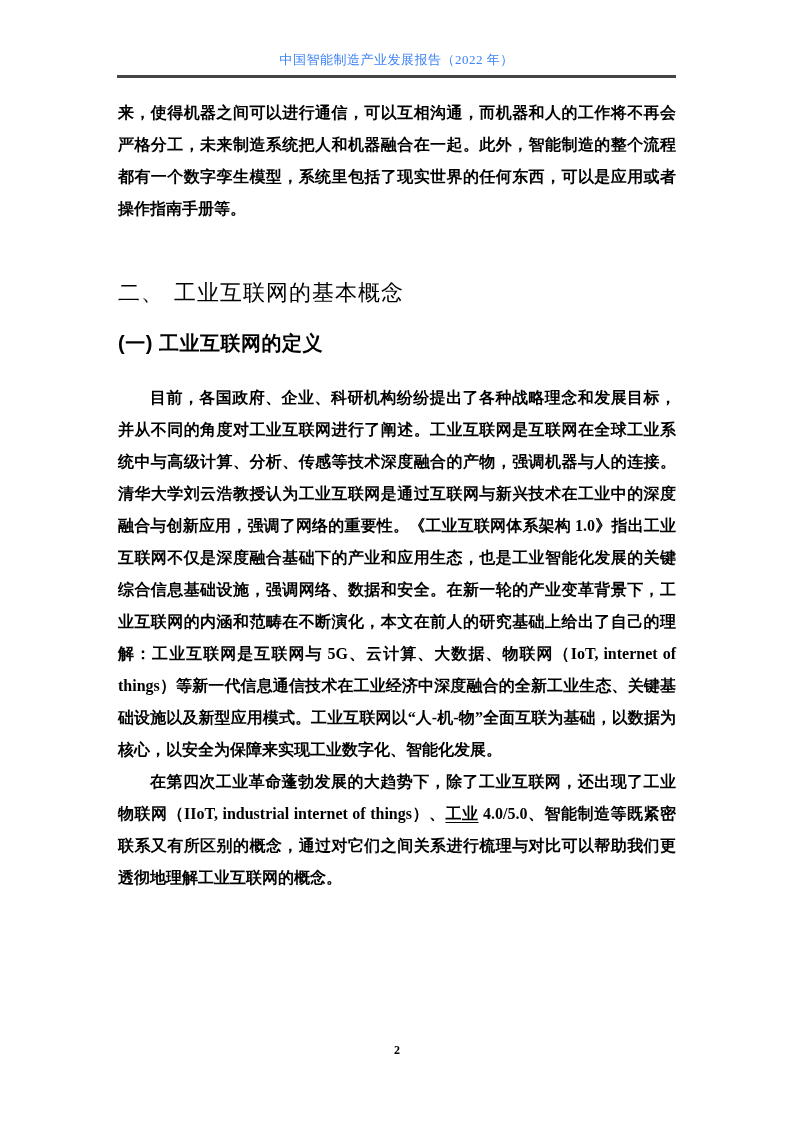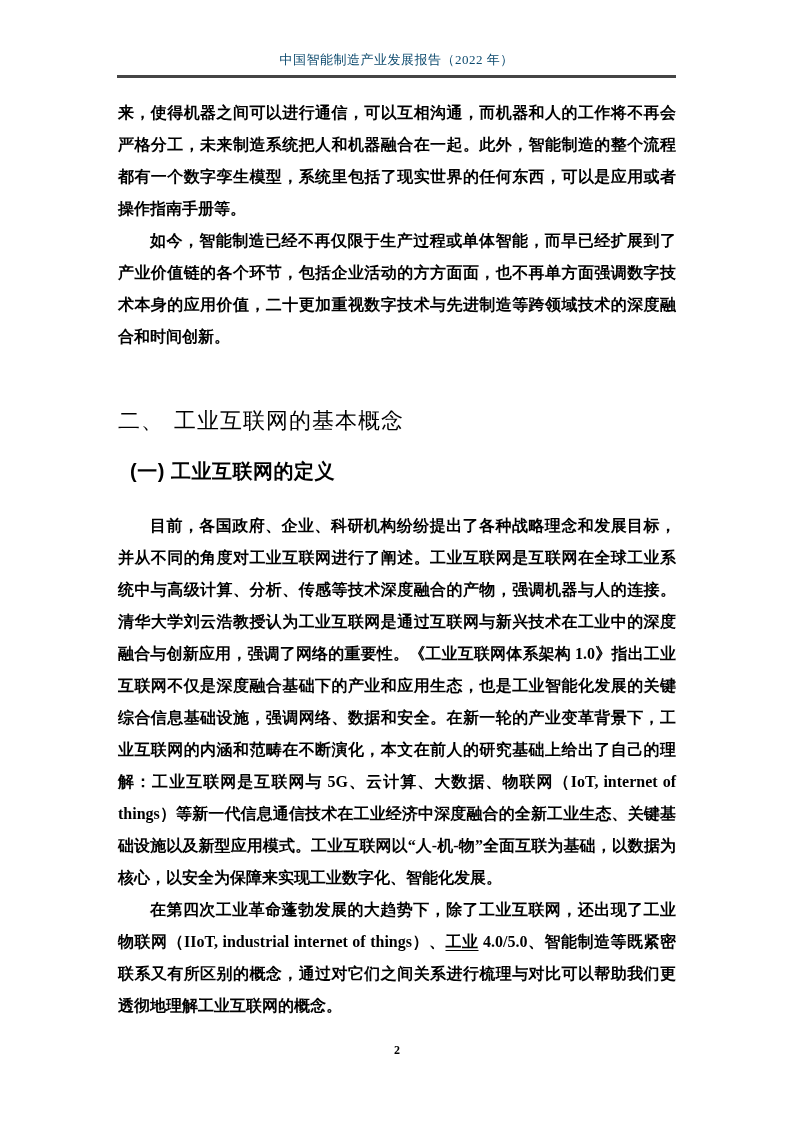--- a/index.html
+++ b/index.html
@@ -20,21 +20,21 @@
   .page-header {
     position: absolute;
     top: 50px;
     left: 117px;
     width: 559px;
     text-align: center;
   }
   .header-title {
     font-size: 13px;
     line-height: 20px;
-    color: #0c4a6e;
+    color: #3b82f6;
     letter-spacing: 0.5px;
   }
   .header-rule {
     margin-top: 5px;
     height: 3px;
     background: #454545;
   }
   
   .doc-body {
     position: absolute;
@@ -59,21 +59,21 @@
     font-size: 22px;
     line-height: 33px;
     font-weight: normal;
     text-align: left;
     letter-spacing: 1px;
   }
   h1.section-heading .section-number {
     margin-right: 10px;
   }
   h2.subsection-heading {
-    margin: 19px 0 0 12px;
+    margin: 19px 0 0 0;
     font-family: "Liberation Sans", "DejaVu Sans", sans-serif;
     font-size: 20px;
     line-height: 30px;
     font-weight: bold;
     text-align: left;
     letter-spacing: 0.5px;
   }
   p.para-3 {
     margin-top: 24px !important;
   }
@@ -102,21 +102,20 @@
 
   <header class="page-header">
     <div class="header-title">中国智能制造产业发展报告（2022 年）</div>
     <div class="header-rule"></div>
   </header>
 
   <main class="doc-body">
 
     <p class="no-indent">来，使得机器之间可以进行通信，可以互相沟通，而机器和人的工作将不再会严格分工，未来制造系统把人和机器融合在一起。此外，智能制造的整个流程都有一个数字孪生模型，系统里包括了现实世界的任何东西，可以是应用或者操作指南手册等。</p>
 
-    <p>如今，智能制造已经不再仅限于生产过程或单体智能，而早已经扩展到了产业价值链的各个环节，包括企业活动的方方面面，也不再单方面强调数字技术本身的应用价值，二十更加重视数字技术与先进制造等跨领域技术的深度融合和时间创新。</p>
 
     <h1 class="section-heading">
       <span class="section-number">二、</span><span>工业互联网的基本概念</span>
     </h1>
 
     <h2 class="subsection-heading">(一) 工业互联网的定义</h2>
 
     <p class="para-3">目前，各国政府、企业、科研机构纷纷提出了各种战略理念和发展目标，并从不同的角度对工业互联网进行了阐述。工业互联网是互联网在全球工业系统中与高级计算、分析、传感等技术深度融合的产物，强调机器与人的连接。清华大学刘云浩教授认为工业互联网是通过互联网与新兴技术在工业中的深度融合与创新应用，强调了网络的重要性。《工业互联网体系架构 1.0》指出工业互联网不仅是深度融合基础下的产业和应用生态，也是工业智能化发展的关键综合信息基础设施，强调网络、数据和安全。在新一轮的产业变革背景下，工业互联网的内涵和范畴在不断演化，本文在前人的研究基础上给出了自己的理解：工业互联网是互联网与 5G、云计算、大数据、物联网（IoT, internet of things）等新一代信息通信技术在工业经济中深度融合的全新工业生态、关键基础设施以及新型应用模式。工业互联网以“人-机-物”全面互联为基础，以数据为核心，以安全为保障来实现工业数字化、智能化发展。</p>
 
     <p><span>在第四次工业革命蓬勃发展的大趋势下，除了工业互联网，还出现了工业物联网（IIoT, industrial internet of things）、</span><span class="underlined-term">工业</span><span> 4.0/5.0、智能制造等既紧密联系又有所区别的概念，通过对它们之间关系进行梳理与对比可以帮助我们更透彻地理解工业互联网的概念。</span></p>

